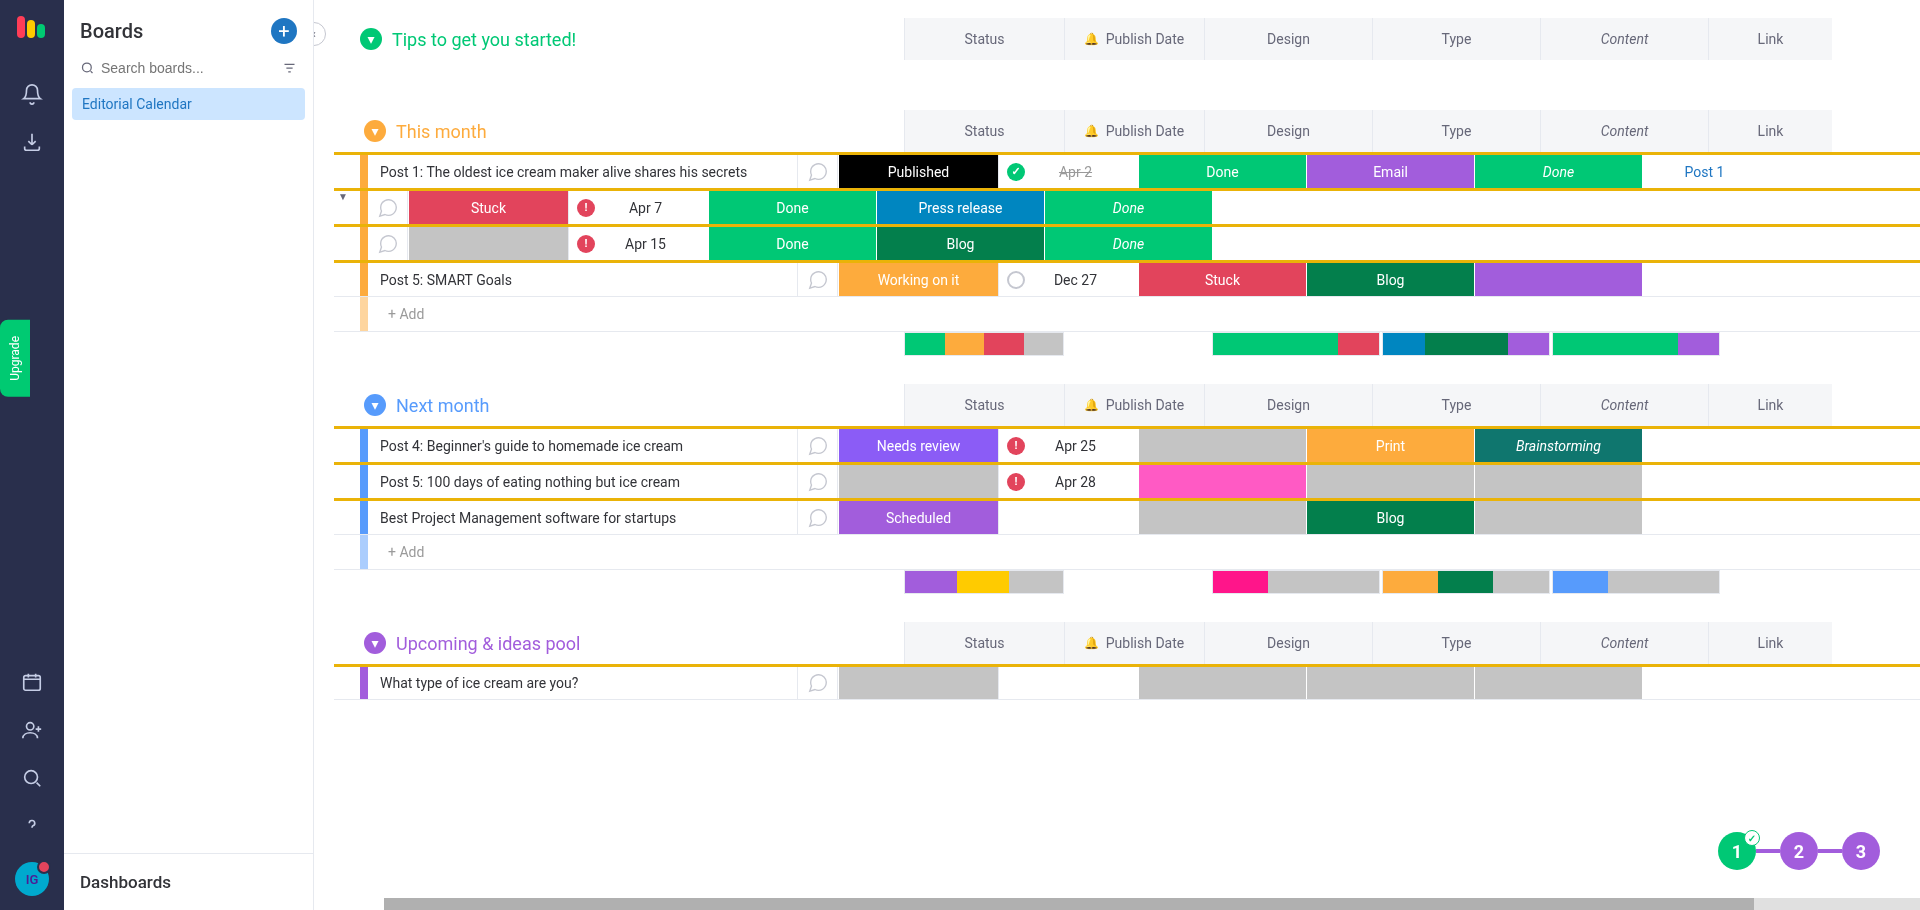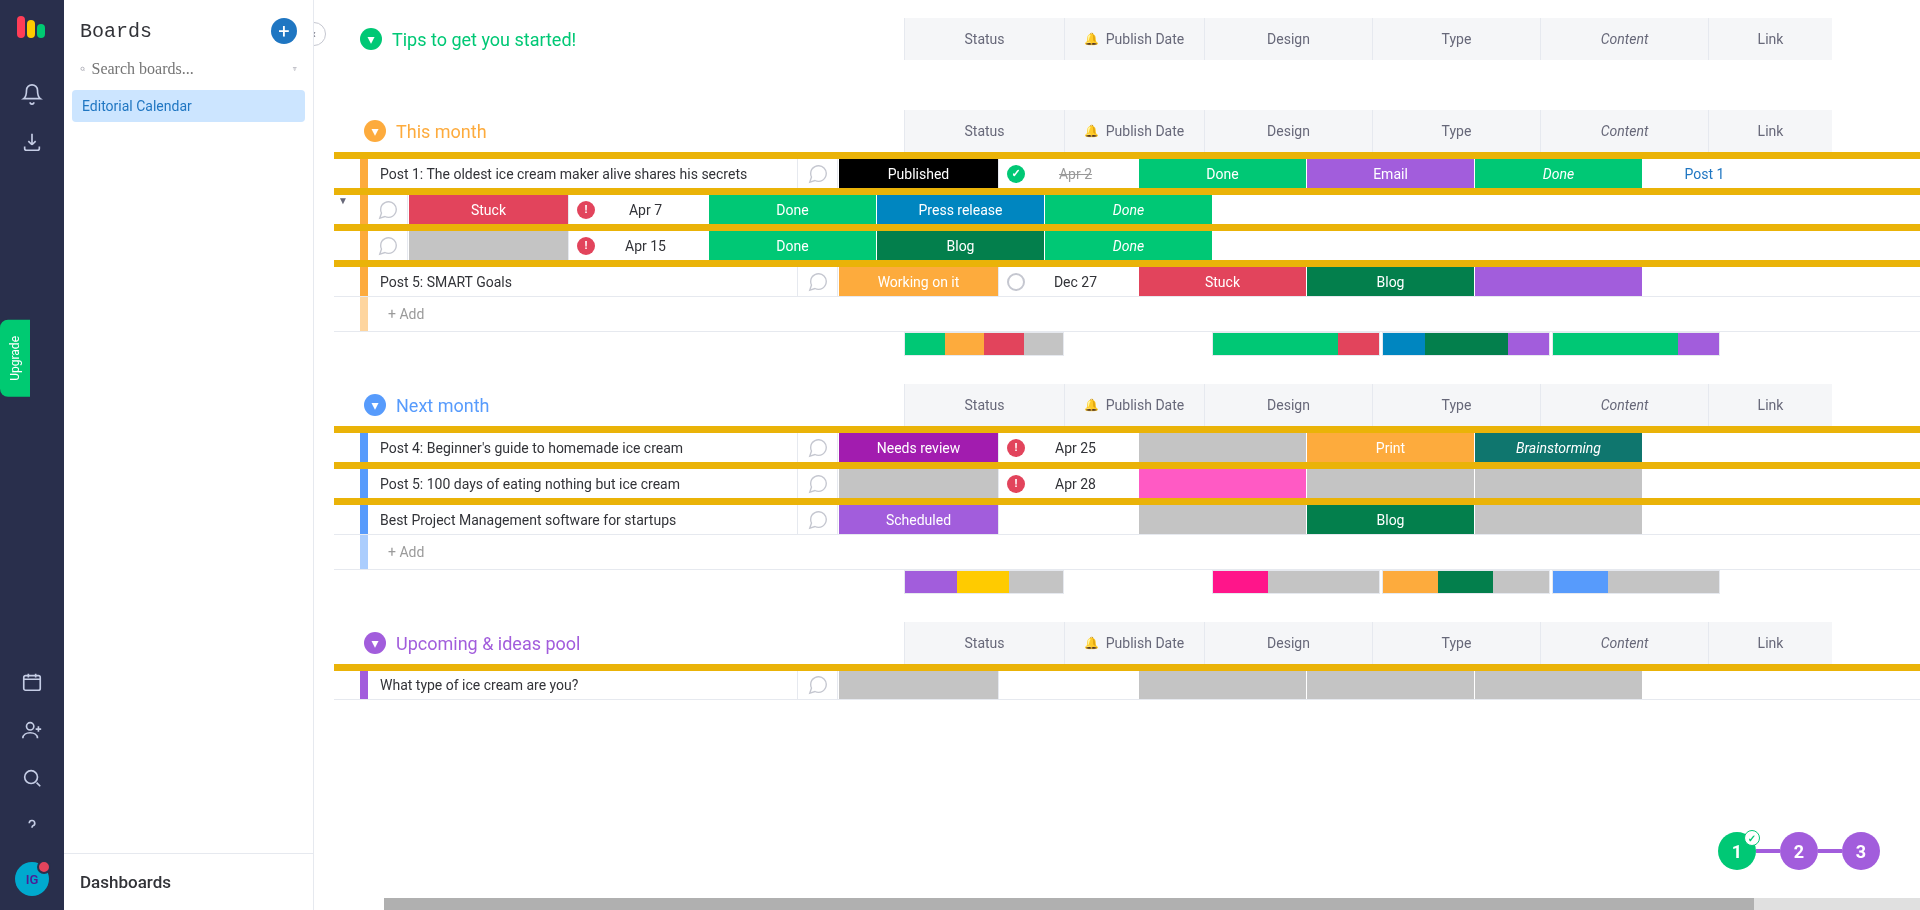--- a/index.html
+++ b/index.html
@@ -12,24 +12,24 @@
 .logo .l2 { height: 18px; background: #ffcb00; }
 .logo .l3 { height: 14px; background: #00ca72; }
 .rail-icon { width: 40px; height: 40px; display: flex; align-items: center; justify-content: center; cursor: pointer; margin-bottom: 8px; border-radius: 4px; }
 .rail-spacer { flex: 1; }
 .upgrade { position: absolute; left: 0; top: 320px; background: #00ca72; color: #fff; font-size: 12px; padding: 16px 8px; border-radius: 0 8px 8px 0; writing-mode: vertical-rl; transform: rotate(180deg); cursor: pointer; }
 .avatar { width: 34px; height: 34px; border-radius: 50%; background: #00a9ce; color: #4c1d95; font-weight: 600; display: flex; align-items: center; justify-content: center; font-size: 13px; position: relative; margin-top: 8px; }
 .avatar::after { content: ""; position: absolute; top: -2px; right: -2px; width: 10px; height: 10px; background: #e2445c; border-radius: 50%; border: 2px solid #292f4c; }
 
 .sidebar { width: 250px; background: #fff; border-right: 1px solid #e6e9ef; display: flex; flex-direction: column; }
 .side-head { display: flex; align-items: center; padding: 18px 16px 8px; }
-.side-head h2 { font-size: 20px; font-weight: 500; flex: 1; font-family: Liberation Mono, monospace; }
+.side-head h2 { font-size: 20px; font-weight: 500; flex: 1; }
 .plus-btn { width: 26px; height: 26px; border-radius: 50%; background: #1f76c2; color: #fff; display: flex; align-items: center; justify-content: center; font-size: 20px; cursor: pointer; }
 .search-row { display: flex; align-items: center; padding: 8px 16px 12px; color: #676879; }
-.search-row input { border: none; outline: none; flex: 1; font-size: 16px; margin-left: 6px; color: #676879; background: transparent; font-family: Liberation Serif, serif; }
+.search-row input { border: none; outline: none; flex: 1; font-size: 14px; margin-left: 6px; color: #676879; background: transparent; }
 .board-item { margin: 0 8px; padding: 8px 10px; border-radius: 4px; color: #1f76c2; background: #cce5ff; cursor: pointer; font-size: 14px; }
 .side-flex { flex: 1; }
 .side-foot { border-top: 1px solid #e6e9ef; padding: 18px 16px; font-size: 17px; font-weight: 500; color: #323338; }
 
 .main { flex: 1; overflow: auto; background: #fff; position: relative; padding-left: 20px; }
 .collapse-btn { position: absolute; left: 0; top: 22px; width: 24px; height: 24px; border: 1px solid #c5c7d0; border-radius: 50%; background: #fff; display: flex; align-items: center; justify-content: center; cursor: pointer; font-size: 12px; color: #676879; z-index: 5; transform: translateX(-12px); }
 
 .group { margin-top: 0px; margin-bottom: 28px; }
 .group-header { display: flex; align-items: stretch; }
 .gh-title { display: flex; align-items: center; width: 570px; padding-left: 4px; }
@@ -37,21 +37,21 @@
 .gh-label { font-size: 18px; font-weight: 400; }
 .col-head { background: #f5f6f8; border-left: 1px solid #e6e9ef; color: #676879; font-size: 14px; display: flex; align-items: center; justify-content: center; height: 42px; min-width: 0; white-space: nowrap; overflow: hidden; text-overflow: ellipsis; padding: 0 4px; }
 .col-status { width: 160px; }
 .col-date { width: 140px; }
 .col-design { width: 168px; }
 .col-type { width: 168px; }
 .col-content { width: 168px; font-style: italic; }
 .col-link { width: 124px; }
 .bell-sm { margin-right: 6px; font-size: 12px; }
 
-.row { display: flex; align-items: stretch; height: 36px; border-top: 7px solid #eab308; }
+.row { display: flex; align-items: stretch; height: 36px; border-top: 3px solid #eab308; }
 .row:last-of-type { border-bottom: 1px solid #e6e9ef; }
 .row-indicator { width: 8px; flex-shrink: 0; }
 .row-title { width: 430px; display: flex; align-items: center; padding-left: 12px; font-size: 14px; background: #fff; border-right: 1px solid #e6e9ef; }
 .row-title.link-style { color: #1f76c2; }
 .row-title .pencil { margin-left: 10px; color: #a1a1a1; font-size: 12px; }
 .row-expand { width: 18px; display: flex; align-items: center; justify-content: center; color: #676879; font-size: 10px; flex-shrink: 0; }
 .row-chat { width: 40px; display: flex; align-items: center; justify-content: center; border-right: 1px solid #e6e9ef; background: #fff; }
 .cell { border-left: 1px solid #fff; display: flex; align-items: center; justify-content: center; color: #fff; font-size: 14px; height: 100%; min-width: 0; white-space: nowrap; overflow: hidden; text-overflow: ellipsis; padding: 0 4px; }
 .cell.link { color: #1f76c2; background: #fff; }
 .cell-date { display: flex; align-items: center; width: 140px; border-left: 1px solid #e6e9ef; background: #fff; color: #323338; }
@@ -332,21 +332,21 @@
         <div class="group-body">
           <div class="row">
             <div class="row-left-pad"></div>
             <div class="row-indicator" style="background:#579bfc"></div>
             <div class="row-title ">Post 4: Beginner's guide to homemade ice cream</div>
             <div class="row-chat">
               <svg class="chat-svg" width="22" height="22" viewBox="0 0 24 24">
                 <path d="M21 11.5a8.38 8.38 0 0 1-.9 3.8 8.5 8.5 0 0 1-7.6 4.7 8.38 8.38 0 0 1-3.8-.9L3 21l1.9-5.7a8.38 8.38 0 0 1-.9-3.8 8.5 8.5 0 0 1 4.7-7.6 8.38 8.38 0 0 1 3.8-.9h.5a8.48 8.48 0 0 1 8 8v.5z"></path>
               </svg>
             </div>
-            <div class="cell col-status" style="background:#a21caf">Needs review</div>
+            <div class="cell col-status" style="background:#8b5cf6">Needs review</div>
             <div class="cell-date col-date">
               <div class="date-icon">
                 <div class="circle-icon ci-alert">!</div>
               </div>
               <div class="date-text ">Apr 25</div>
             </div>
             <div class="cell col-design" style="background:#c4c4c4"></div>
             <div class="cell col-type" style="background:#fdab3d">Print</div>
             <div class="cell col-content" style="background:#0f766e">Brainstorming</div>
             <div class="cell col-link link"></div>

